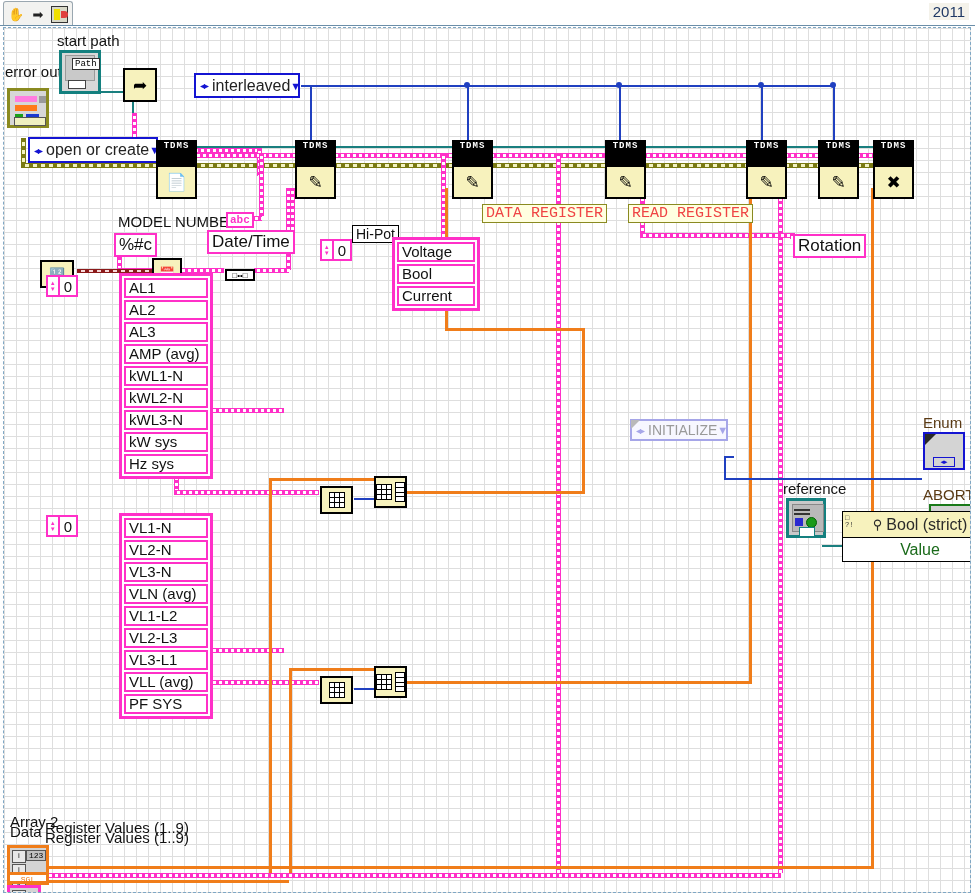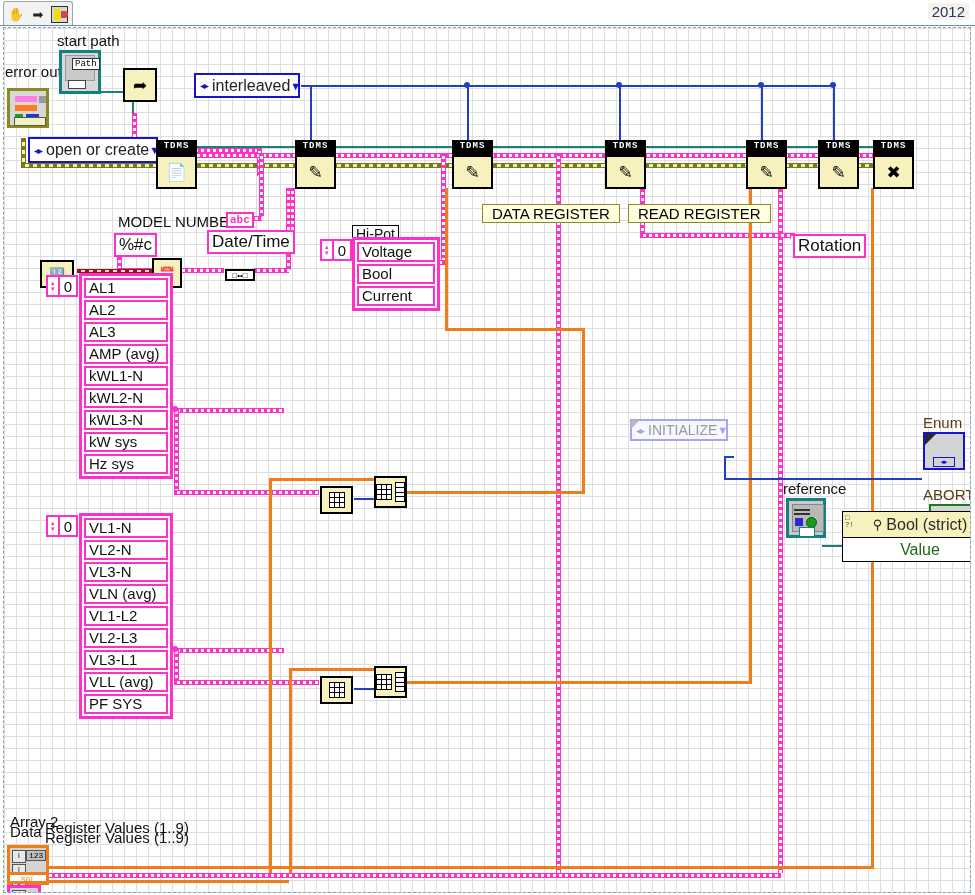--- a/index.html
+++ b/index.html
@@ -67,26 +67,26 @@
   .ring .rtext{font-size:16px;color:#222;white-space:nowrap;}
   .ring .chev{margin-left:auto;font-size:11px;color:#1414d2;}
   .ring.ghost{border-color:#a6a6e8;background:#f7f7ff;}
   .ring.ghost .rtext{color:#9a9a9a;}
   .ring.ghost .arrows,.ring.ghost .chev{color:#a6a6e8;}
   .ring.ghost:before{content:"";position:absolute;left:-1px;top:-1px;border-top:9px solid #b9b9b9;
         border-right:9px solid transparent;}
 
   
   .lbl{position:absolute;font-size:15px;color:#111;white-space:nowrap;}
-  .lbl.boxed{border:1px solid #8a8a20;background:#ffffe0;padding:0 9px;color:#000000;}
+  .lbl.boxed{border:1px solid #8a8a20;background:#ffffe0;padding:0 3px;color:#ef4444;font-family:Liberation Mono, monospace;}
   .lbl.pinkbox{border:2px solid #ff30c8;background:#fff;padding:0 3px;font-size:17px;}
   .lbl.pinkbox-sm{border:2px solid #ff30c8;background:#fff;padding:0 2px;font-size:15px;}
   .lbl.brown{color:#5a3a14;}
   .tdms{position:absolute;width:41px;height:45px;box-sizing:border-box;}
-  .tdms .cap{height:17px;background:#000;color:#fff;font-size:9px;font-weight:bold;
+  .tdms .cap{height:27px;background:#000;color:#fff;font-size:9px;font-weight:bold;
              letter-spacing:1px;text-align:center;line-height:13px;font-family:"Liberation Mono",monospace;}
   .tdms .body{height:32px;background:#f7f2bd;border:2px solid #000;border-top:none;
               box-sizing:border-box;display:flex;align-items:center;justify-content:center;}
   .glyph{font-size:17px;line-height:1;}
 
   
   .pathctl{position:absolute;border:3px solid #14807f;background:#d8d8d8;box-sizing:border-box;}
   .pathctl .inner{position:absolute;left:3px;top:2px;right:3px;bottom:10px;background:#c9c9c9;
                   border:1px solid #9a9a9a;box-sizing:border-box;}
   .pathctl .tag{position:absolute;left:10px;top:5px;background:#fff;border:1px solid #333;
@@ -96,21 +96,21 @@
   
   .errterm{position:absolute;width:42px;height:40px;border:3px solid #8a8a20;background:#d7d7d7;box-sizing:border-box;}
   .errterm .b1{position:absolute;left:5px;top:5px;width:22px;height:6px;background:#ff7de0;}
   .errterm .b2{position:absolute;left:5px;top:14px;width:22px;height:6px;background:#ff7a1a;}
   .errterm .b3{position:absolute;left:5px;top:23px;width:8px;height:6px;background:#19a019;}
   .errterm .b4{position:absolute;left:16px;top:23px;width:13px;height:6px;background:#1a3ad0;}
   .errterm .b5{position:absolute;left:29px;top:5px;width:7px;height:7px;background:#9a9a9a;}
   .errterm .foot{position:absolute;left:4px;bottom:-1px;width:30px;height:7px;background:#f0f0c0;border:1px solid #555;}
 
   
-  .arrbox{position:absolute;border:3px solid #ff30c8;background:#fff;box-sizing:border-box;padding:2px;}
+  .arrbox{position:absolute;border:3px solid #ff30c8;background:#fff;box-sizing:border-box;padding:2px;margin-left:40px;}
   .arrbox .cell{height:20px;border:2px solid #ff30c8;background:#fff;box-sizing:border-box;
                 font-size:15px;line-height:16px;padding:0 3px;color:#111;margin-bottom:2px;}
   .arrbox .cell:last-child{margin-bottom:0;}
   .idx{position:absolute;border:2px solid #ff30c8;background:#fff;box-sizing:border-box;
        display:flex;align-items:center;height:22px;}
   .idx .sp{width:10px;height:18px;border-right:2px solid #ff30c8;display:flex;flex-direction:column;
            justify-content:center;align-items:center;font-size:6px;line-height:6px;color:#ff30c8;}
   .idx .num{font-size:15px;padding:0 4px;color:#111;}
 
   
@@ -163,21 +163,21 @@
 <body>
 
 <div id="root">
 
   <div class="toolbar">
     <div class="tb-tab">
       <span class="tb-ico">✋</span>
       <span class="tb-ico">➡</span>
       <span class="vi-ico"></span>
     </div>
-    <div class="year">2012</div>
+    <div class="year">2011</div>
     <div class="tb-line"></div>
   </div>
 
   <div class="canvas">
 
     <div class="w h w-blue" style="left:297px;top:57px;width:533px;"></div>
     <div class="w v w-blue" style="left:306px;top:57px;height:78px;"></div>
     <div class="w v w-blue" style="left:463px;top:57px;height:78px;"></div>
     <div class="w v w-blue" style="left:615px;top:57px;height:78px;"></div>
     <div class="w v w-blue" style="left:757px;top:57px;height:78px;"></div>

